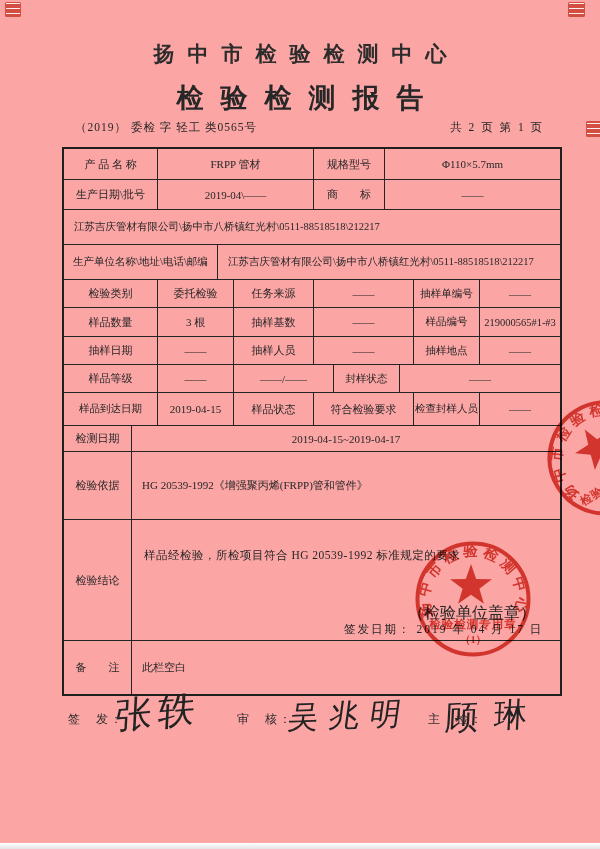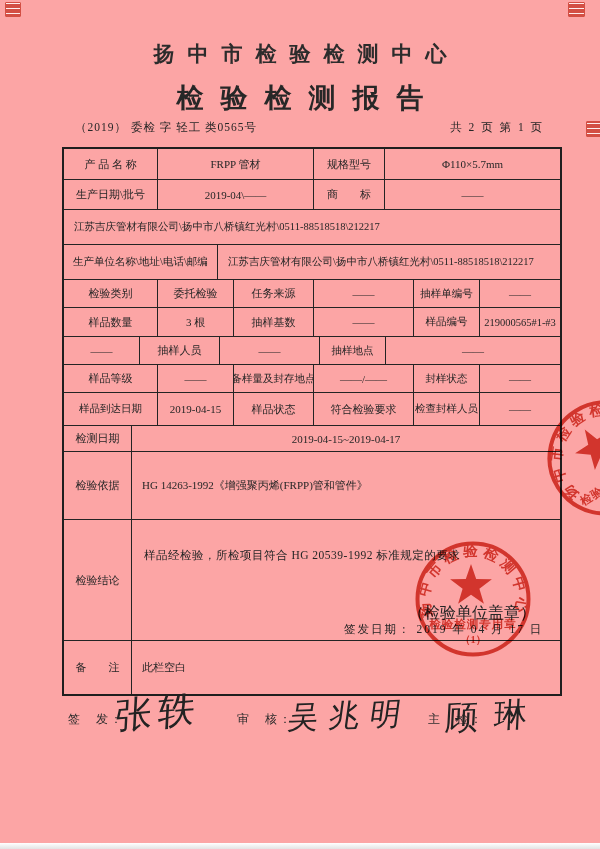--- a/index.html
+++ b/index.html
@@ -131,31 +131,31 @@
     <div class="t-row h29">
       <div class="cell w78">样品数量</div>
       <div class="cell w76">3 根</div>
       <div class="cell w80">抽样基数</div>
       <div class="cell w100">——</div>
       <div class="cell w66 small">样品编号</div>
       <div class="cell grow small">219000565#1-#3</div>
     </div>
 
     <div class="t-row h28">
+      <div class="cell w78">抽样日期</div>
       <div class="cell w76">——</div>
       <div class="cell w80">抽样人员</div>
       <div class="cell w100">——</div>
       <div class="cell w66 small">抽样地点</div>
       <div class="cell grow">——</div>
     </div>
 
     <div class="t-row h28">
       <div class="cell w78">样品等级</div>
       <div class="cell w76">——</div>
-      <div class="cell w80 small">备样量及封存地点</div>
       <div class="cell w100">——/——</div>
       <div class="cell w66 small">封样状态</div>
       <div class="cell grow">——</div>
     </div>
 
     <div class="t-row h33">
       <div class="cell w78 small">样品到达日期</div>
       <div class="cell w76">2019-04-15</div>
       <div class="cell w80">样品状态</div>
       <div class="cell w100">符合检验要求</div>
@@ -163,21 +163,21 @@
       <div class="cell grow">——</div>
     </div>
 
     <div class="t-row h26">
       <div class="cell w68">检测日期</div>
       <div class="cell grow">2019-04-15~2019-04-17</div>
     </div>
 
     <div class="t-row h68">
       <div class="cell w68">检验依据</div>
-      <div class="cell grow left">HG 14263-1992《增强聚丙烯(FRPP)管和管件》</div>
+      <div class="cell grow left">HG 20539-1992《增强聚丙烯(FRPP)管和管件》</div>
     </div>
 
     <div class="t-row h121">
       <div class="cell w68">检验结论</div>
       <div class="cell grow concl-cell">
         <div class="concl-text">样品经检验，所检项目符合 HG 20539-1992 标准规定的要求</div>
         <div class="seal-hint">（检验单位盖章）</div>
         <div class="issue-date">签发日期：  2019 年 04 月 17 日</div>
       </div>
     </div>

